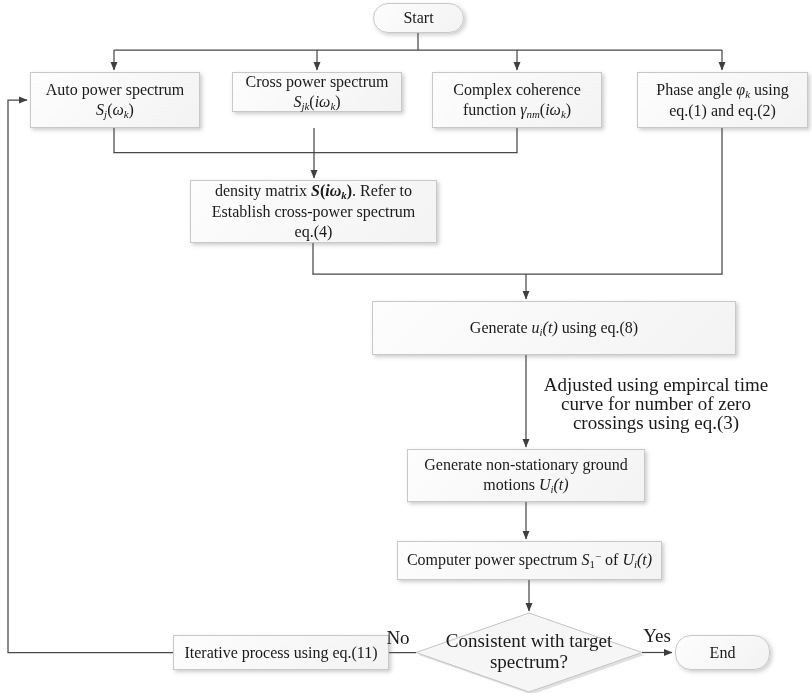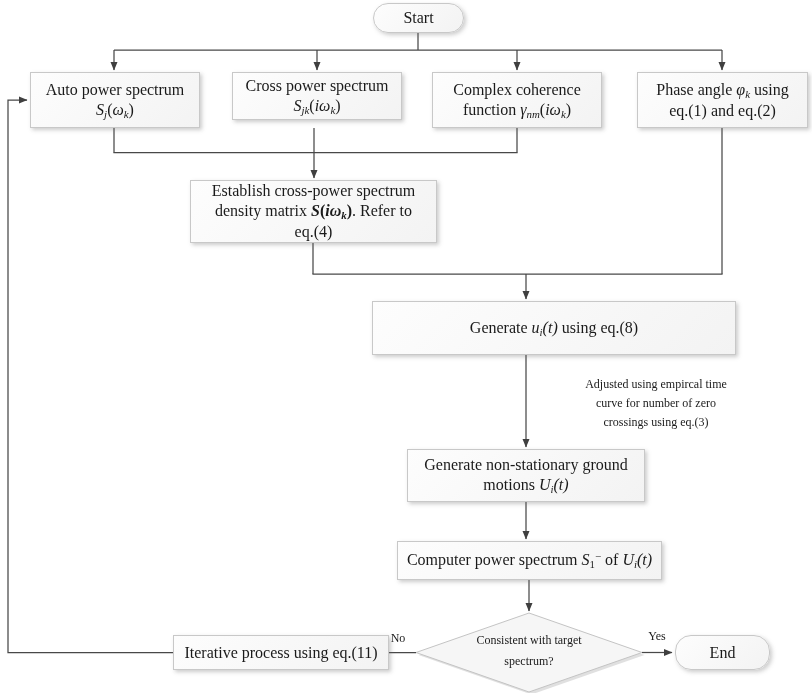--- a/index.html
+++ b/index.html
@@ -15,35 +15,35 @@
     background:linear-gradient(135deg,#fdfdfd 0%,#f3f3f3 100%);
     border:1px solid #c8c8c8;
     box-shadow:2px 2px 4px rgba(110,110,110,0.35);
     display:flex; flex-direction:column; align-items:center; justify-content:center;
     text-align:center; font-size:16px; line-height:20px;
   }
   .stadium { border-radius:16px; }
   .plain {
     position:absolute; background:none; border:none; box-shadow:none;
     display:flex; flex-direction:column; align-items:center; justify-content:center;
-    text-align:center; font-size:12px; line-height:20px;
+    text-align:center; font-size:19px; line-height:20px;
   }
   .tline { width:100%; }
   .r-i   { font-style:italic; }
   .r-is  { font-style:italic; font-size:0.68em; position:relative; top:0.28em; }
   .r-s   { font-size:0.68em; position:relative; top:0.28em; }
   .r-p   { font-size:0.68em; position:relative; top:-0.42em; }
   .r-b   { font-weight:bold; }
   .r-bi  { font-weight:bold; font-style:italic; }
   .r-bis { font-weight:bold; font-style:italic; font-size:0.68em; position:relative; top:0.28em; }
 
   
   #n-start      { left:373px; top:3px;   width:91px;  height:30px; }
   #n-auto       { left:30px;  top:72px;  width:170px; height:56px; }
-  #n-cross      { left:232px; top:72px;  width:170px; height:48px; }
+  #n-cross      { left:232px; top:72px;  width:170px; height:40px; }
   #n-coherence  { left:432px; top:72px;  width:170px; height:56px; }
   #n-phase      { left:637px; top:72px;  width:171px; height:56px; }
   #n-establish  { left:190px; top:180px; width:247px; height:63px; }
   #n-generate-u { left:372px; top:301px; width:364px; height:54px; }
   #n-annotation { left:520px; top:372px; width:272px; height:62px; line-height:19px; }
   #n-generate-U { left:407px; top:449px; width:238px; height:53px; }
   #n-compute    { left:397px; top:541px; width:265px; height:39px; }
   #n-decision   { left:429px; top:629px; width:200px; height:44px; line-height:21px; }
   #n-iterative  { left:173px; top:635px; width:216px; height:35px; }
   #n-end        { left:675px; top:635px; width:95px;  height:35px; }
@@ -112,22 +112,22 @@
     </div>
   <div class="node" id="n-coherence">
       <div class="tline"><span>Complex coherence</span></div>
       <div class="tline"><span>function </span><span class="r-i">γ</span><span class="r-is">nm</span><span>(</span><span class="r-i">iω</span><span class="r-is">k</span><span>)</span></div>
     </div>
   <div class="node" id="n-phase">
       <div class="tline"><span>Phase angle </span><span class="r-i">φ</span><span class="r-is">k</span><span> using</span></div>
       <div class="tline"><span>eq.(1) and eq.(2)</span></div>
     </div>
   <div class="node" id="n-establish">
+      <div class="tline"><span>density matrix </span><span class="r-bi">S</span><span class="r-b">(</span><span class="r-bi">iω</span><span class="r-bis">k</span><span class="r-b">)</span><span>. Refer to</span></div>
       <div class="tline"><span>Establish cross-power spectrum</span></div>
-      <div class="tline"><span>density matrix </span><span class="r-bi">S</span><span class="r-b">(</span><span class="r-bi">iω</span><span class="r-bis">k</span><span class="r-b">)</span><span>. Refer to</span></div>
       <div class="tline"><span>eq.(4)</span></div>
     </div>
   <div class="node" id="n-generate-u">
       <div class="tline"><span>Generate </span><span class="r-i">u</span><span class="r-is">i</span><span class="r-i">(t)</span><span> using eq.(8)</span></div>
     </div>
   <div class="plain" id="n-annotation">
       <div class="tline"><span>Adjusted using empircal time</span></div>
       <div class="tline"><span>curve for number of zero</span></div>
       <div class="tline"><span>crossings using eq.(3)</span></div>
     </div>

